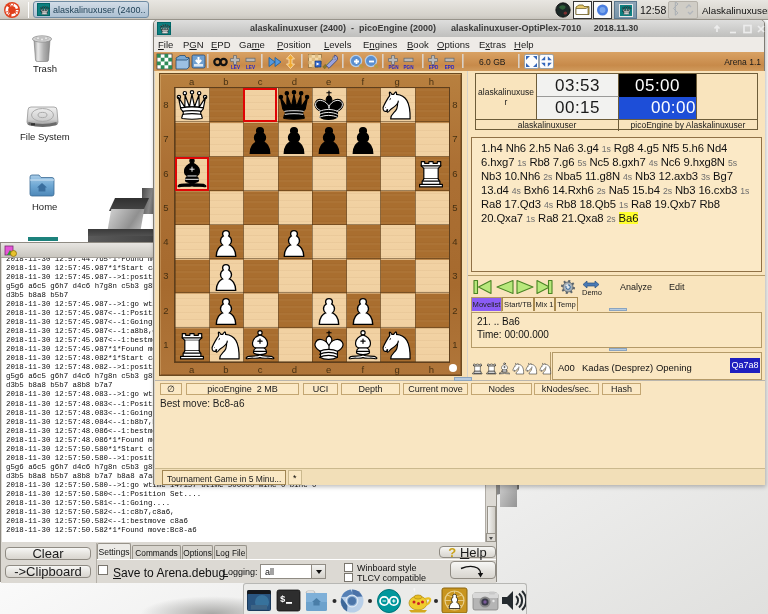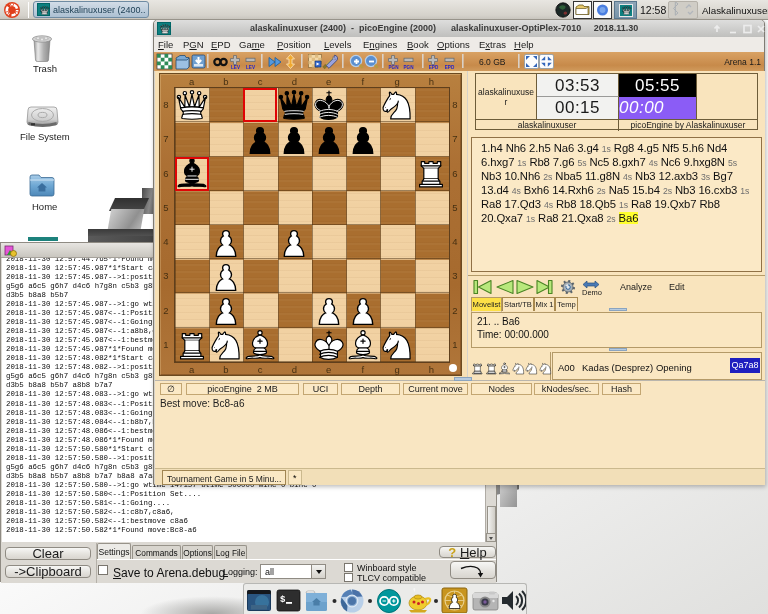--- a/index.html
+++ b/index.html
@@ -522,22 +522,22 @@
           <div class="redsq" style="left:68.50px;top:0px"></div>
           <div class="redsq" style="left:0px;top:68.50px"></div>
         </div>
   <div class="abs" style="left:294px;top:293px;width:8px;height:8px;border-radius:4px;background:#fff;"></div>
  </div>
  <div id="rightpanel">
         <div id="clockbox">
 <div class="abs" style="left:0;top:0;width:61px;height:45px;display:flex;align-items:center;justify-content:center;text-align:center;border-right:1px solid #6d5c39;">alaskalinuxuse<br>r</div>
 <div class="abs" style="left:61px;top:0;width:82px;height:23px;background:#f2f2f0;border-right:1px solid #6d5c39;border-bottom:1px solid #9a9a98;text-align:center;"><span class="cdig" style="line-height:23px">03:53</span></div>
 <div class="abs" style="left:61px;top:23px;width:82px;height:22px;background:#f2f2f0;border-right:1px solid #6d5c39;text-align:center;"><span class="cdig" style="line-height:22px">00:15</span></div>
-<div class="abs" style="left:143px;top:0;width:78px;height:23px;background:#000;border-right:1px solid #6d5c39;text-align:center;"><span class="cdig" style="color:#fff;line-height:23px">05:55</span></div>
-<div class="abs" style="left:143px;top:23px;width:78px;height:22px;background:#8b5cf6;border-right:1px solid #6d5c39;text-align:left;font-style:italic;"><span class="cdig" style="color:#fff;line-height:22px">00:00</span></div>
+<div class="abs" style="left:143px;top:0;width:78px;height:23px;background:#000;border-right:1px solid #6d5c39;text-align:center;"><span class="cdig" style="color:#fff;line-height:23px">05:00</span></div>
+<div class="abs" style="left:143px;top:23px;width:78px;height:22px;background:#1d4ed8;border-right:1px solid #6d5c39;text-align:right;"><span class="cdig" style="color:#fff;line-height:22px">00:00</span></div>
 <div class="abs" style="left:0;top:45px;width:143px;height:12px;border-top:1px solid #6d5c39;border-right:1px solid #6d5c39;text-align:center;line-height:11px;">alaskalinuxuser</div>
 <div class="abs" style="left:143px;top:45px;width:138px;height:12px;border-top:1px solid #6d5c39;text-align:center;line-height:11px;">picoEngine by Alaskalinuxuser</div>
 </div>
         <div id="movesbox">1.h4 Nh6 2.h5 Na6 3.g4 <span class="sec">1s</span> Rg8 4.g5 Nf5 5.h6 Nd4<br>6.hxg7 <span class="sec">1s</span> Rb8 7.g6 <span class="sec">5s</span> Nc5 8.gxh7 <span class="sec">4s</span> Nc6 9.hxg8N <span class="sec">5s</span><br>Nb3 10.Nh6 <span class="sec">2s</span> Nba5 11.g8N <span class="sec">4s</span> Nb3 12.axb3 <span class="sec">3s</span> Bg7<br>13.d4 <span class="sec">4s</span> Bxh6 14.Rxh6 <span class="sec">2s</span> Na5 15.b4 <span class="sec">2s</span> Nb3 16.cxb3 <span class="sec">1s</span><br>Ra8 17.Qd3 <span class="sec">4s</span> Rb8 18.Qb5 <span class="sec">1s</span> Ra8 19.Qxb7 Rb8<br>20.Qxa7 <span class="sec">1s</span> Ra8 21.Qxa8 <span class="sec">2s</span> <span class="hl">Ba6</span></div>
         <div id="navrow">
           <svg class="abs" style="left:0;top:0" width="297" height="22" viewBox="0 0 297 22">
             <g fill="#b8e87c" stroke="#4a8424" stroke-width="1.1" stroke-linejoin="round">
               <path d="M6,4.5 v13 h3.5 v-13 z"></path>
               <path d="M23,4.5 L10.5,11 L23,17.5 z"></path>
             </g>
@@ -565,21 +565,21 @@
               <path d="M8.2,5.9 a2.2,2.2 0 1 1 -2.1,1.2" fill="none" stroke="#3a6a9a" stroke-width="1.1"></path>
             </g>
             <g transform="translate(113,2)">
               <path d="M2,6.5 l4,-3.5 v2 h8 v-2 l4,3.5 -4,3.5 v-2 h-8 v2 z" fill="#4a7ab5" stroke="#28507e" stroke-width="0.7"></path>
               <text x="11" y="16.5" font-size="7.5" fill="#1a1a1a" text-anchor="middle" font-family="Liberation Sans">Demo</text>
             </g>
             <text x="152" y="14" font-size="9px" fill="#1a1a1a" font-family="Liberation Sans">Analyze</text>
             <text x="201" y="14" font-size="9px" fill="#1a1a1a" font-family="Liberation Sans">Edit</text>
           </svg>
         </div>
-        <div class="rtab" style="left:3px;top:226px;width:31px;border-color:#b49a68;background:#fde047;border-bottom:1px solid #f9e4bd;height:15px;font-size:7.6px;white-space:nowrap;overflow:hidden;">Movelist</div>
+        <div class="rtab" style="left:3px;top:226px;width:31px;border-color:#b49a68;background:#8b5cf6;border-bottom:1px solid #f9e4bd;height:15px;font-size:7.6px;white-space:nowrap;overflow:hidden;">Movelist</div>
         <div class="rtab" style="left:34px;top:226px;width:32px;font-size:7.6px;white-space:nowrap;overflow:hidden;">Start/TB</div>
         <div class="rtab" style="left:66px;top:226px;width:21px;font-size:7.6px;white-space:nowrap;overflow:hidden;">Mix 1</div>
         <div class="rtab" style="left:87px;top:226px;width:23px;font-size:7.6px;white-space:nowrap;overflow:hidden;">Temp</div>
         <div class="abs" style="left:141px;top:237px;width:18px;height:3px;background:#b8cbde;border:1px solid #8aa4c0;"></div>
         <div id="curbox">21. .. Ba6<br>Time: 00:00.000</div>
         <div id="openrow">
           <div class="abs" style="left:81px;top:2px;width:210px;height:28px;background:#fae7c2;border:1px solid #b49a68;"></div>
           <div class="abs" style="left:79px;top:2px;width:1px;height:28px;background:#b49a68;"></div>
           <svg class="abs" viewBox="0 0 45 45" style="left:-1.0px;top:11px;width:15px;height:15px">
             <use href="#wr"></use>

